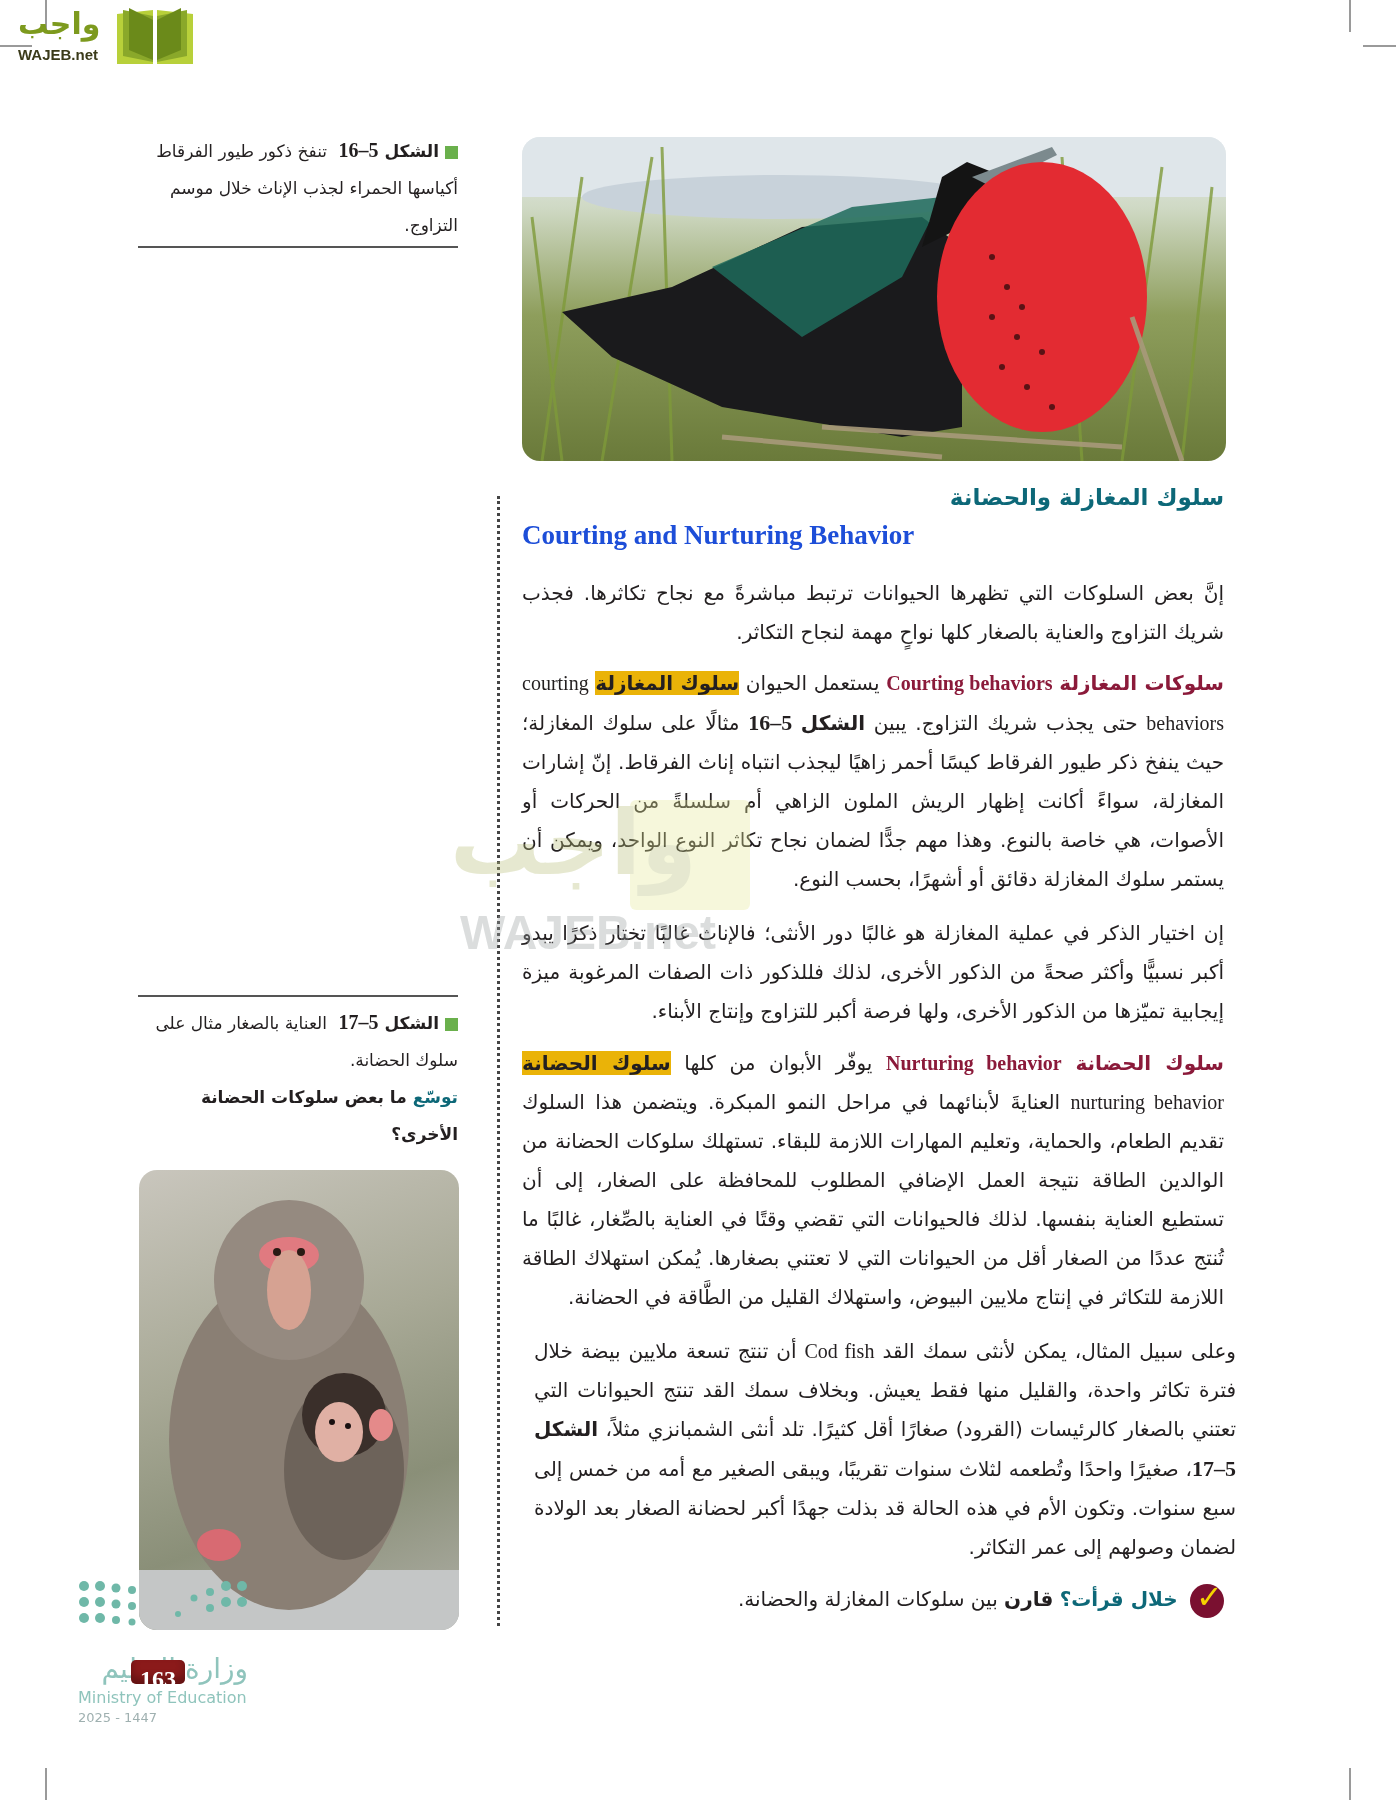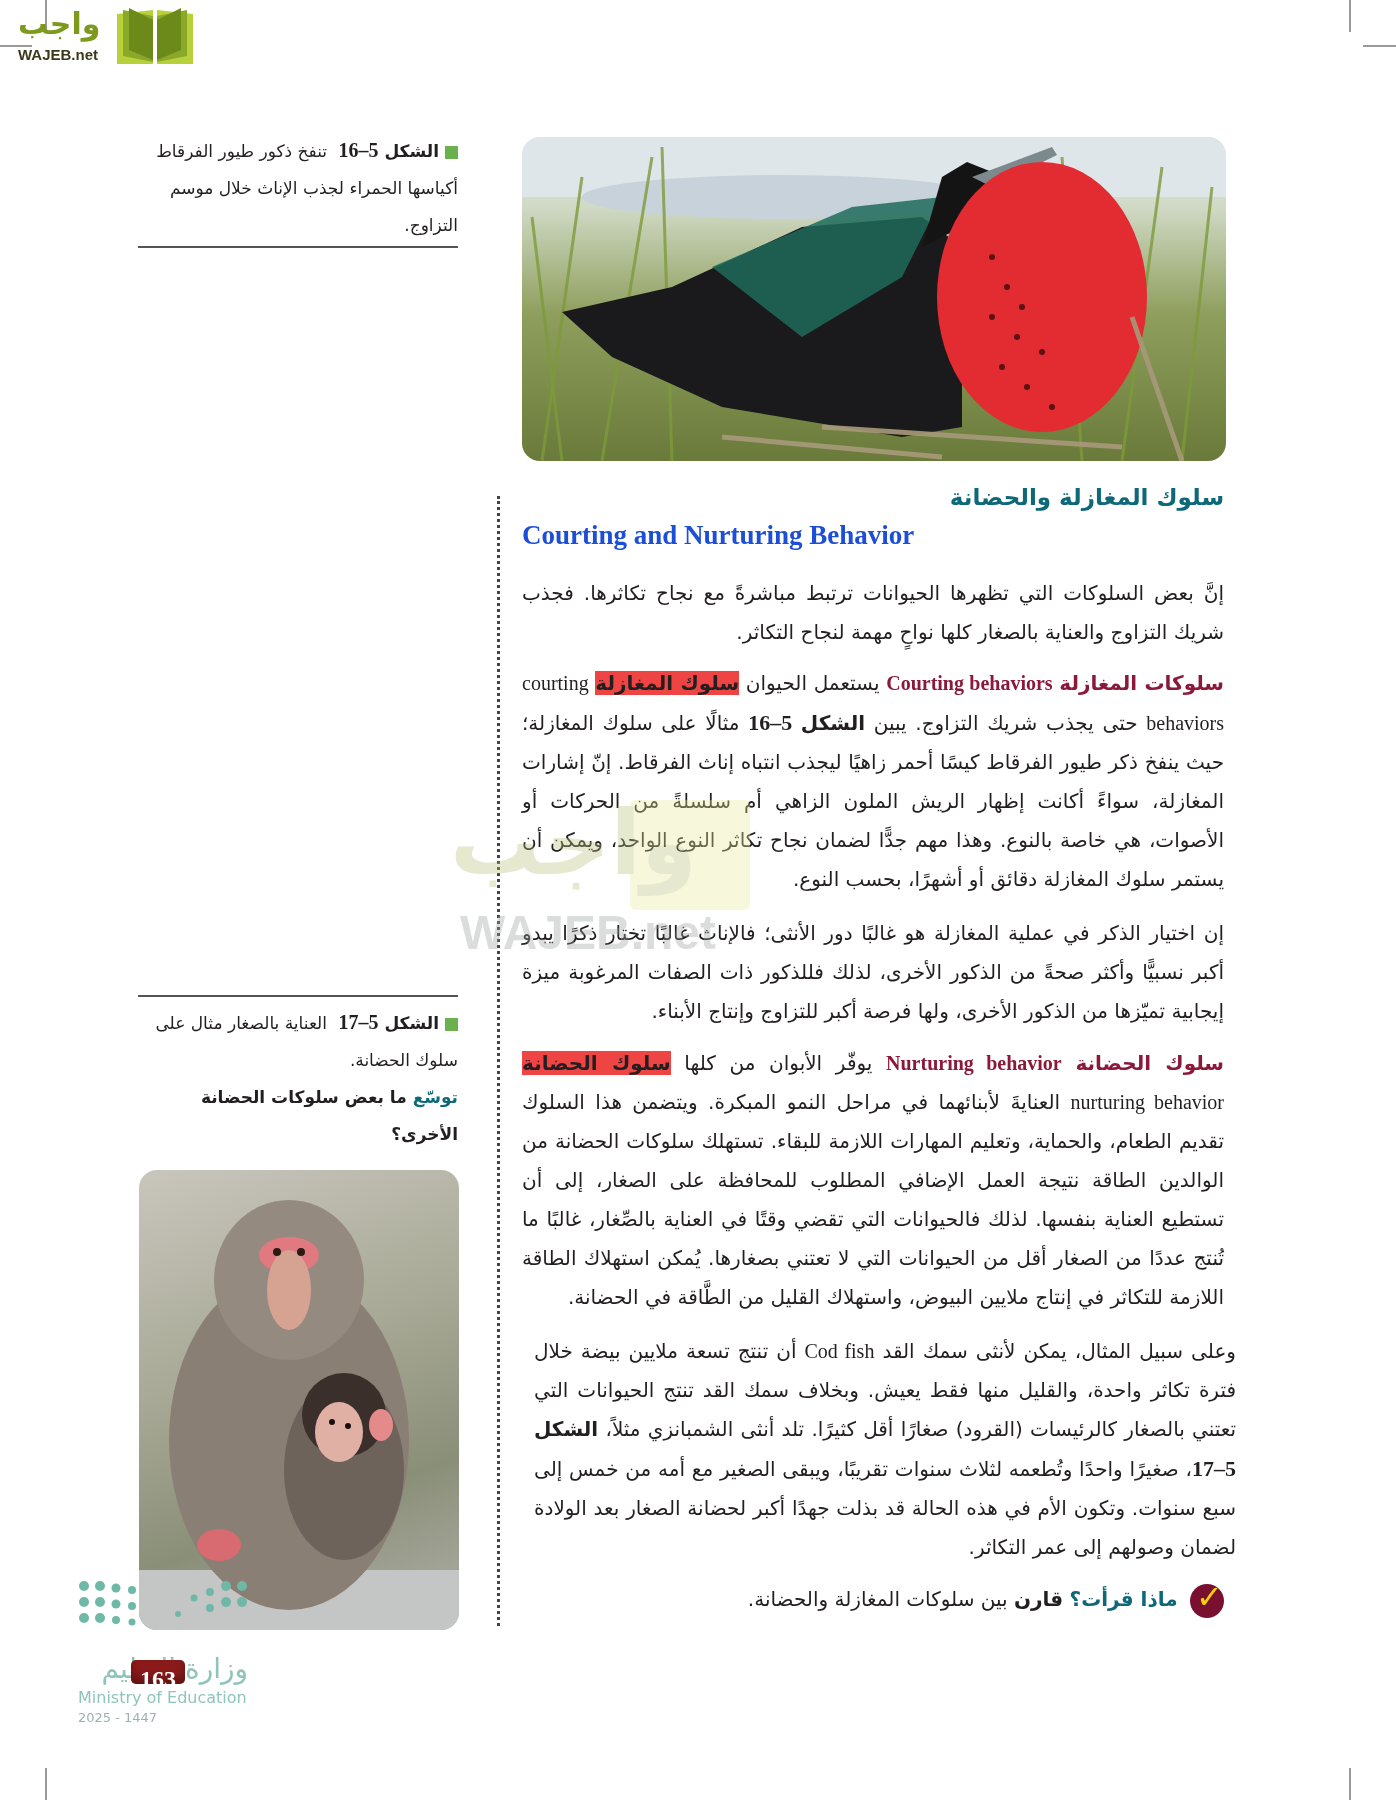--- a/index.html
+++ b/index.html
@@ -19,21 +19,21 @@
 
   .photo { position: absolute; border-radius: 18px; overflow: hidden; }
   .dotted-col { position: absolute; left: 497px; top: 496px; width: 0; height: 1130px; border-left: 3px dotted #444; }
 
   .main { position: absolute; left: 522px; width: 702px; }
   .h-ar { font-size: 23px; font-weight: bold; color: #0d6878; }
   .h-en { font-family: "Liberation Serif", serif; font-size: 27px; font-weight: bold; color: #1d4ed8; direction: ltr; text-align: left; }
   .para { font-size: 20px; line-height: 39px; text-align: justify; text-align-last: right; }
   .sub { color: #8b1a3a; font-weight: bold; }
   .sub-en { font-family: "Liberation Serif", serif; color: #8b1a3a; font-weight: bold; }
-  .hl { background: #ef4444; font-weight: bold; }
+  .hl { background: #eab308; font-weight: bold; }
   .en { font-family: "Liberation Serif", serif; }
   .bold { font-weight: bold; }
   .fig { font-family: "Liberation Serif", serif; font-weight: bold; font-size: 22px; }
   .check { display: inline-block; width: 34px; height: 34px; border-radius: 50%; background: #7a1030; position: relative; vertical-align: middle; margin-left: 6px; }
   .check::after { content: "✓"; position: absolute; left: 6px; top: -6px; color: #f5d400; font-size: 32px; font-weight: bold; }
   .wcr-label { color: #0d6878; font-weight: bold; }
   .expand { color: #0d6878; font-weight: bold; }
 
   .watermark { position: absolute; left: 450px; top: 790px; width: 300px; height: 200px; opacity: 0.35; pointer-events: none; }
   .wm-ar { position: absolute; left: 0; top: 0; font-size: 90px; font-weight: bold; color: #b9c07a; }
@@ -145,21 +145,21 @@
 <div class="main rtl para" style="top:1332px;margin-left:12px;">
   <span>وعلى سبيل المثال، يمكن لأنثى سمك القد</span>
   <span class="en">Cod fish</span>
   <span>أن تنتج تسعة ملايين بيضة خلال فترة تكاثر واحدة، والقليل منها فقط يعيش. وبخلاف سمك القد تنتج الحيوانات التي تعتني بالصغار كالرئيسات (القرود) صغارًا أقل كثيرًا. تلد أنثى الشمبانزي مثلاً،</span>
   <span class="bold">الشكل</span>
   <span class="fig" dir="ltr">17–5</span><span>، صغيرًا واحدًا وتُطعمه لثلاث سنوات تقريبًا، ويبقى الصغير مع أمه من خمس إلى سبع سنوات. وتكون الأم في هذه الحالة قد بذلت جهدًا أكبر لحضانة الصغار بعد الولادة لضمان وصولهم إلى عمر التكاثر.</span>
 </div>
 
 <div class="main rtl para" style="top:1580px;">
   <span class="check"></span>
-  <span class="wcr-label">ماذا قرأت؟</span>
+  <span class="wcr-label">خلال قرأت؟</span>
   <span class="bold">قارن</span>
   <span>بين سلوكات المغازلة والحضانة.</span>
 </div>
 
 <div class="rule" style="left:138px;top:995px;width:320px;"></div>
 <div class="caption rtl" style="top:1004px;">
   <span class="cap-sq"></span><span class="cap-label">الشكل</span><span class="cap-num" dir="ltr">17–5</span>
   <span>العناية بالصغار مثال على سلوك الحضانة.</span>
   <div style="font-weight:bold;">
     <span class="expand">توسّع</span>

